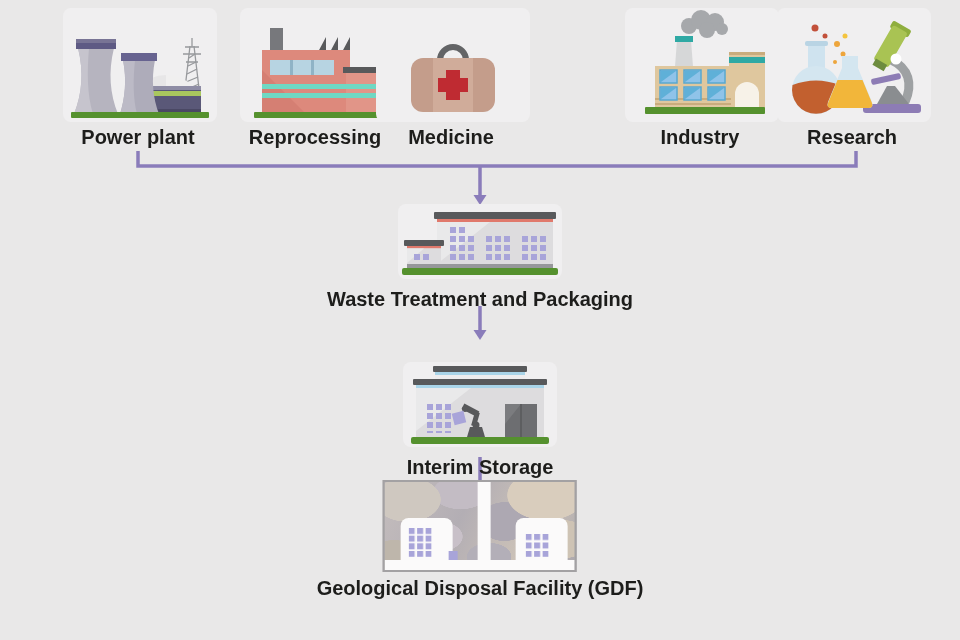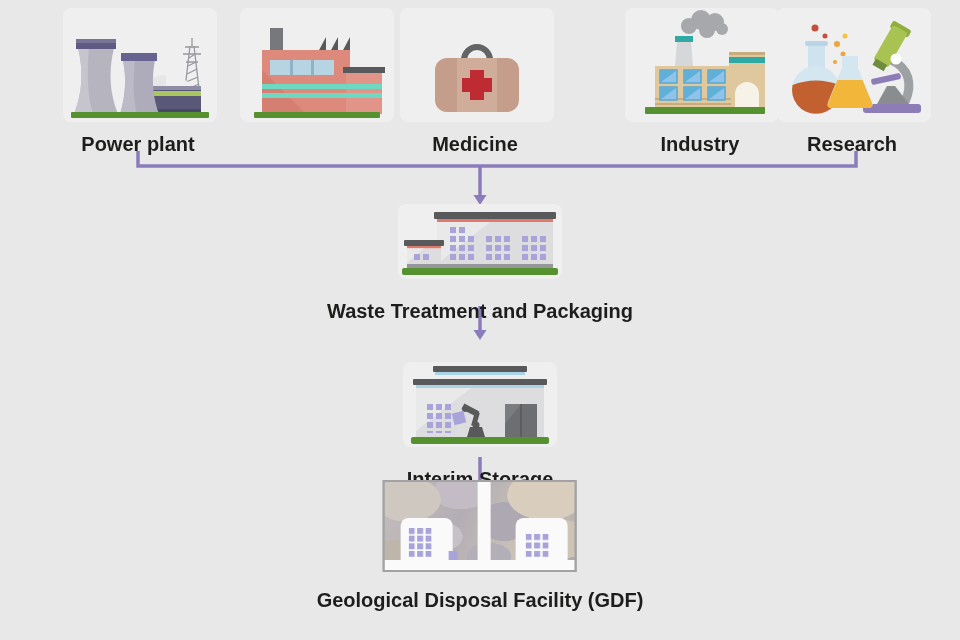--- a/index.html
+++ b/index.html
@@ -2,26 +2,26 @@
 <html><head>
 <meta charset="utf-8">
 <style>
   html,body{margin:0;padding:0;}
   body{background:#e9e8e8;font-family:"Liberation Sans","DejaVu Sans",sans-serif;}
   .canvas{position:relative;width:960px;height:640px;background:#e9e8e8;overflow:hidden;}
   .connector{position:absolute;left:0;top:0;z-index:1;}
   .source{position:absolute;top:8px;width:150px;text-align:center;z-index:2;}
   .source .card, .stage .card{display:inline-block;background:#f0eff0;border-radius:8px;padding:2px;}
   .source svg, .stage svg{display:block;margin:0 auto;}
-  .label{margin-top:7px;font-size:20px;font-weight:700;color:#1d1d1b;letter-spacing:0px;line-height:1.15;white-space:nowrap;}
+  .label{margin-top:0;font-size:20px;font-weight:700;color:#1d1d1b;letter-spacing:0px;line-height:1.15;white-space:nowrap;}
   .stage{position:absolute;left:50%;transform:translateX(-50%);text-align:center;z-index:2;}
   .stage-wt{top:204px;}
   .stage-is{top:362px;}
   .stage-gdf{top:480px;}
-  .stage .label{margin-top:17px;}
+  .stage .label{margin-top:5px;}
   
   .gdf{position:relative;width:190px;height:88px;margin:0 auto;border:2px solid #a3a1a3;overflow:hidden;
     background-color:#b7b2b4;
     background-image:
       radial-gradient(60px 40px at 12% 20%, #cfc8c0 0 55%, transparent 56%),
       radial-gradient(70px 45px at 85% 15%, #d9cdbd 0 55%, transparent 56%),
       radial-gradient(50px 30px at 40% 12%, #c3bcc4 0 55%, transparent 56%),
       radial-gradient(45px 35px at 63% 45%, #ada8b2 0 55%, transparent 56%),
       radial-gradient(55px 30px at 25% 62%, #c8c0c8 0 55%, transparent 56%),
       radial-gradient(60px 35px at 92% 65%, #cec3b4 0 55%, transparent 56%),
@@ -97,23 +97,24 @@
       <rect x="69" y="50" width="3" height="15" fill="#8fb3c6"></rect>
       <rect x="20" y="74" width="88" height="5" fill="#6fd8c3"></rect>
       <rect x="20" y="83" width="88" height="5" fill="#6fd8c3"></rect>
       <rect x="104" y="63" width="36" height="41" fill="#e19588"></rect>
       <rect x="101" y="57" width="42" height="6" fill="#58595b"></rect>
       <rect x="104" y="74" width="36" height="5" fill="#6fd8c3"></rect>
       <rect x="104" y="83" width="36" height="5" fill="#6fd8c3"></rect>
       <rect x="12" y="102" width="126" height="6" rx="1" fill="#55912e"></rect>
     </svg>
     </span>
-  </div>
-
-  <div class="source" style="left:400px">
+    <div class="label">Reprocessing</div>
+  </div>
+
+  <div class="source" style="left:376px">
     <span class="card">
     <svg width="150" height="110" viewBox="0 0 150 110">
       <path d="M62 50 a13 13 0 0 1 26 0" fill="none" stroke="#636466" stroke-width="6" stroke-linecap="round"></path>
       <rect x="33" y="48" width="84" height="54" rx="12" fill="#c49d8b"></rect>
       <rect x="55" y="48" width="40" height="54" fill="#d0ac9a"></rect>
       <rect x="68" y="60" width="14" height="30" fill="#bf2b32"></rect>
       <rect x="60" y="68" width="30" height="14" fill="#bf2b32"></rect>
     </svg>
     </span>
     <div class="label">Medicine</div>

